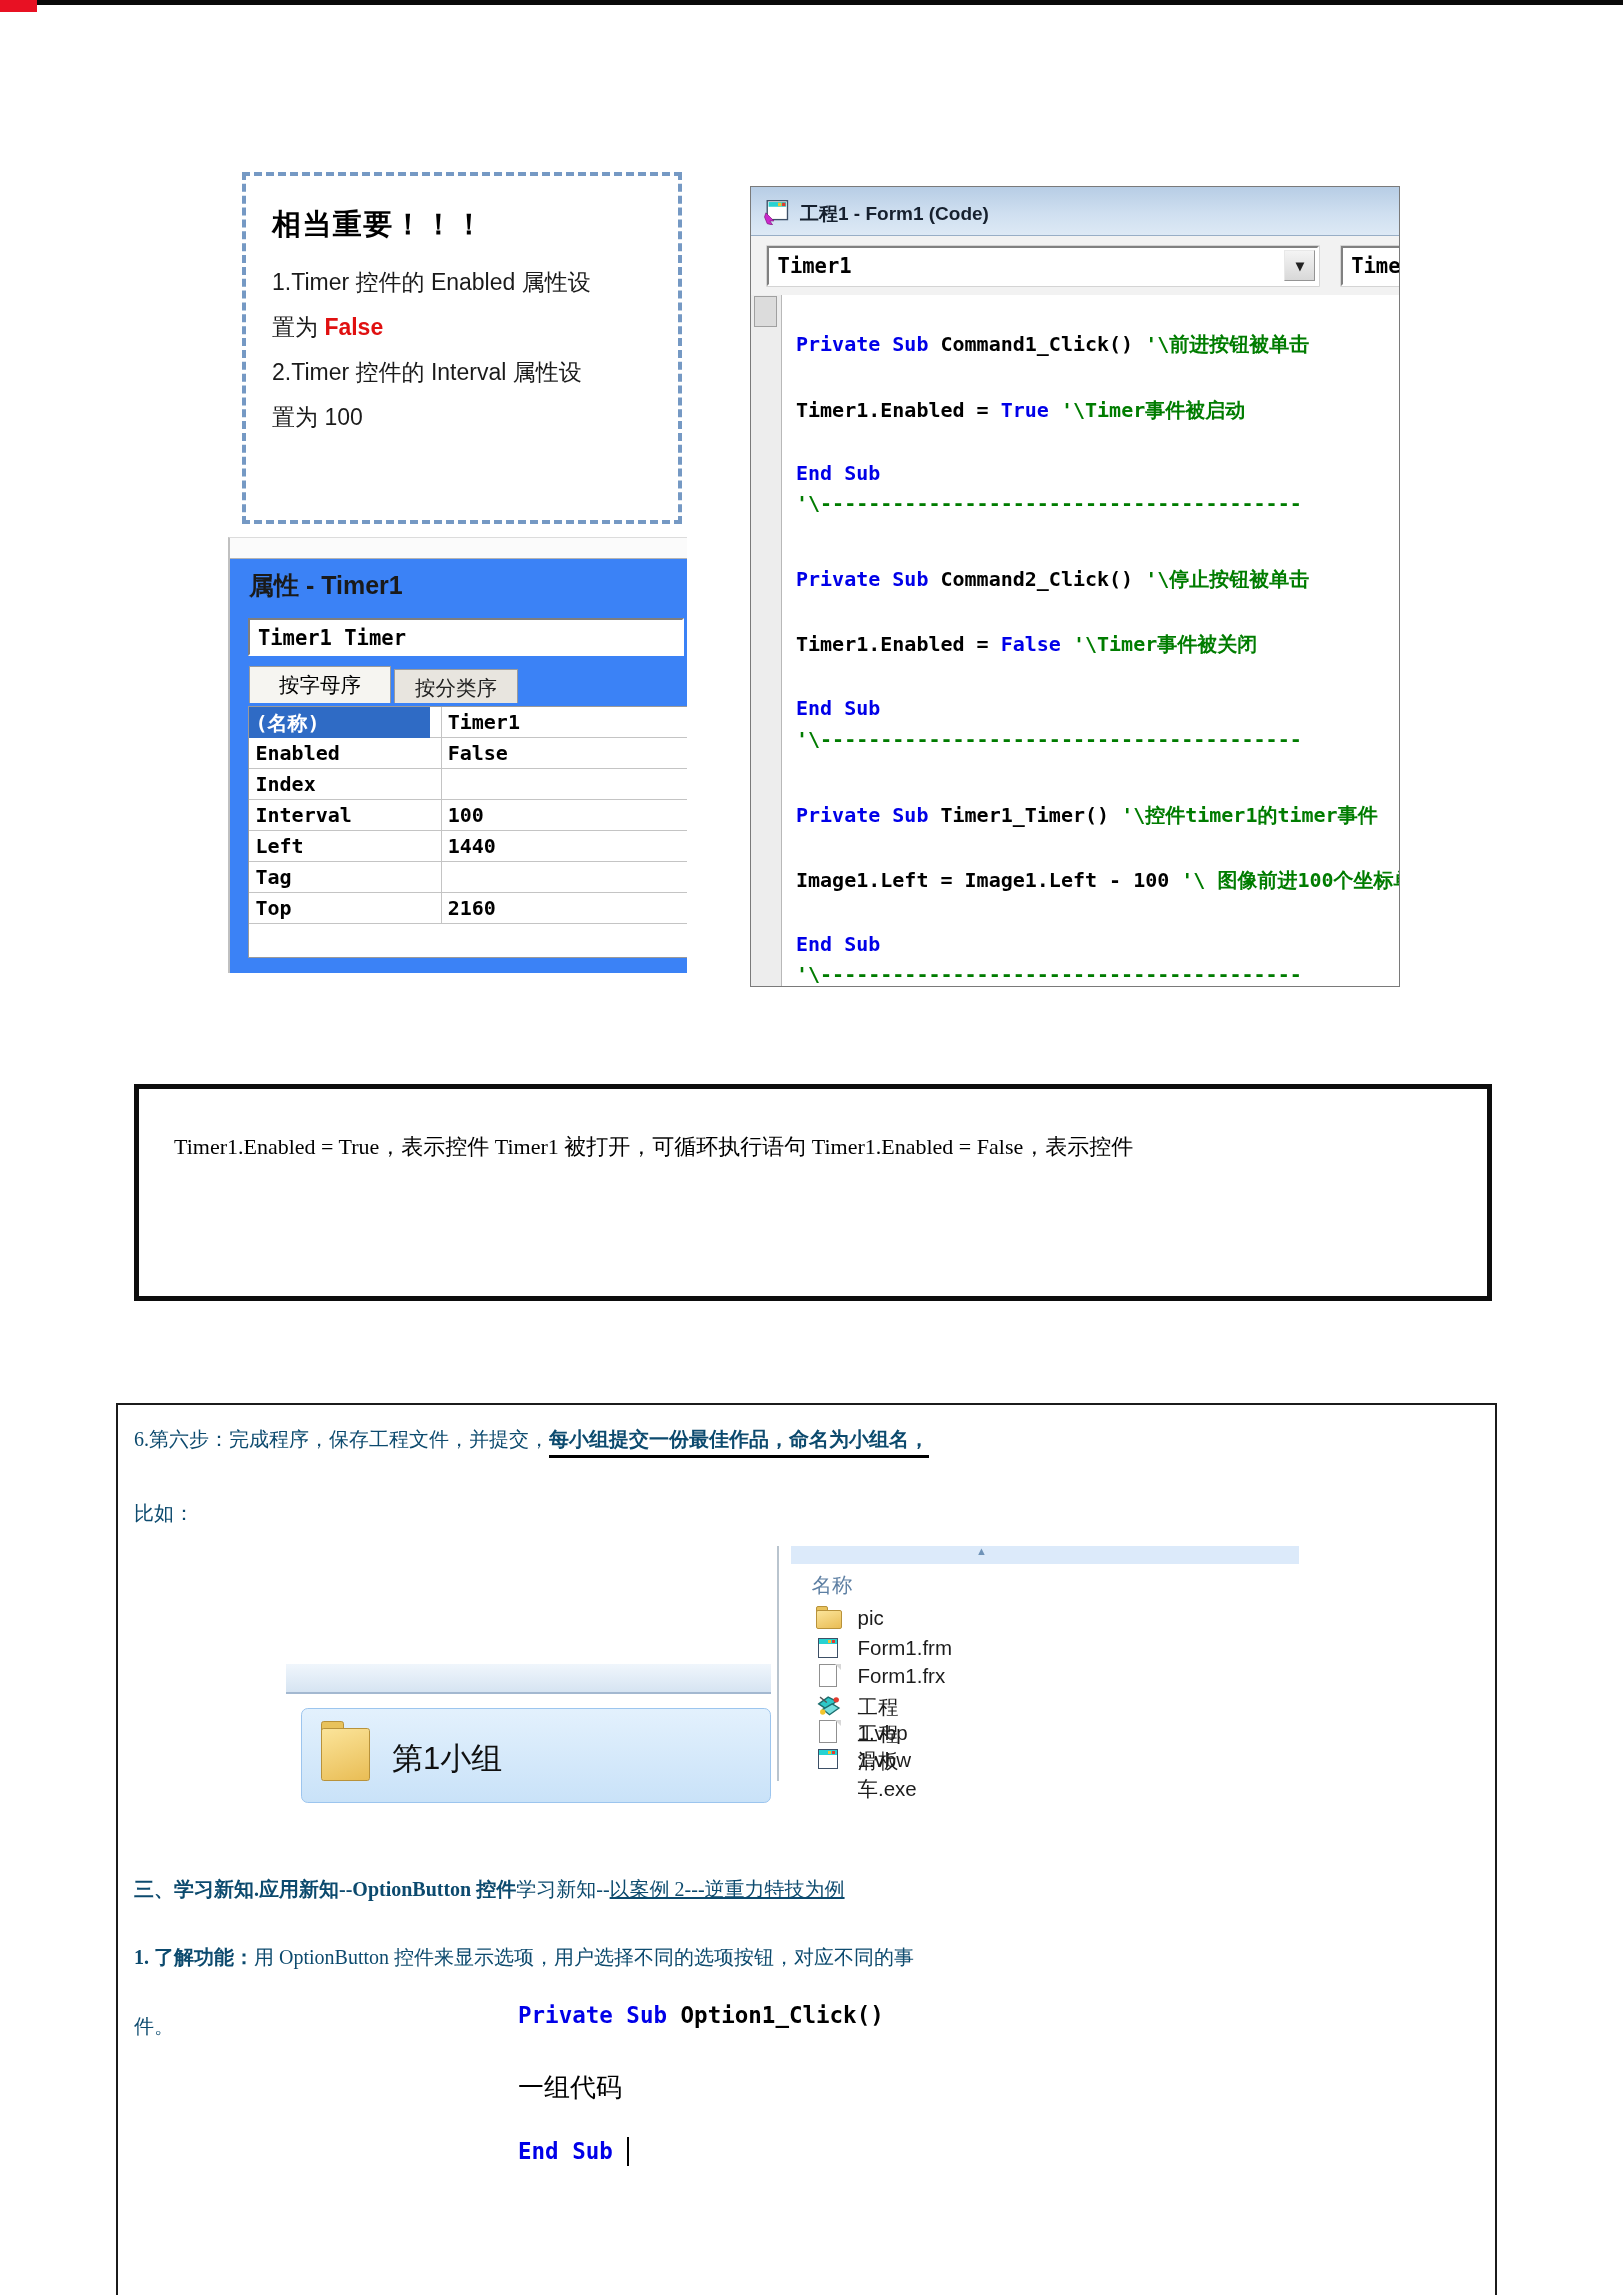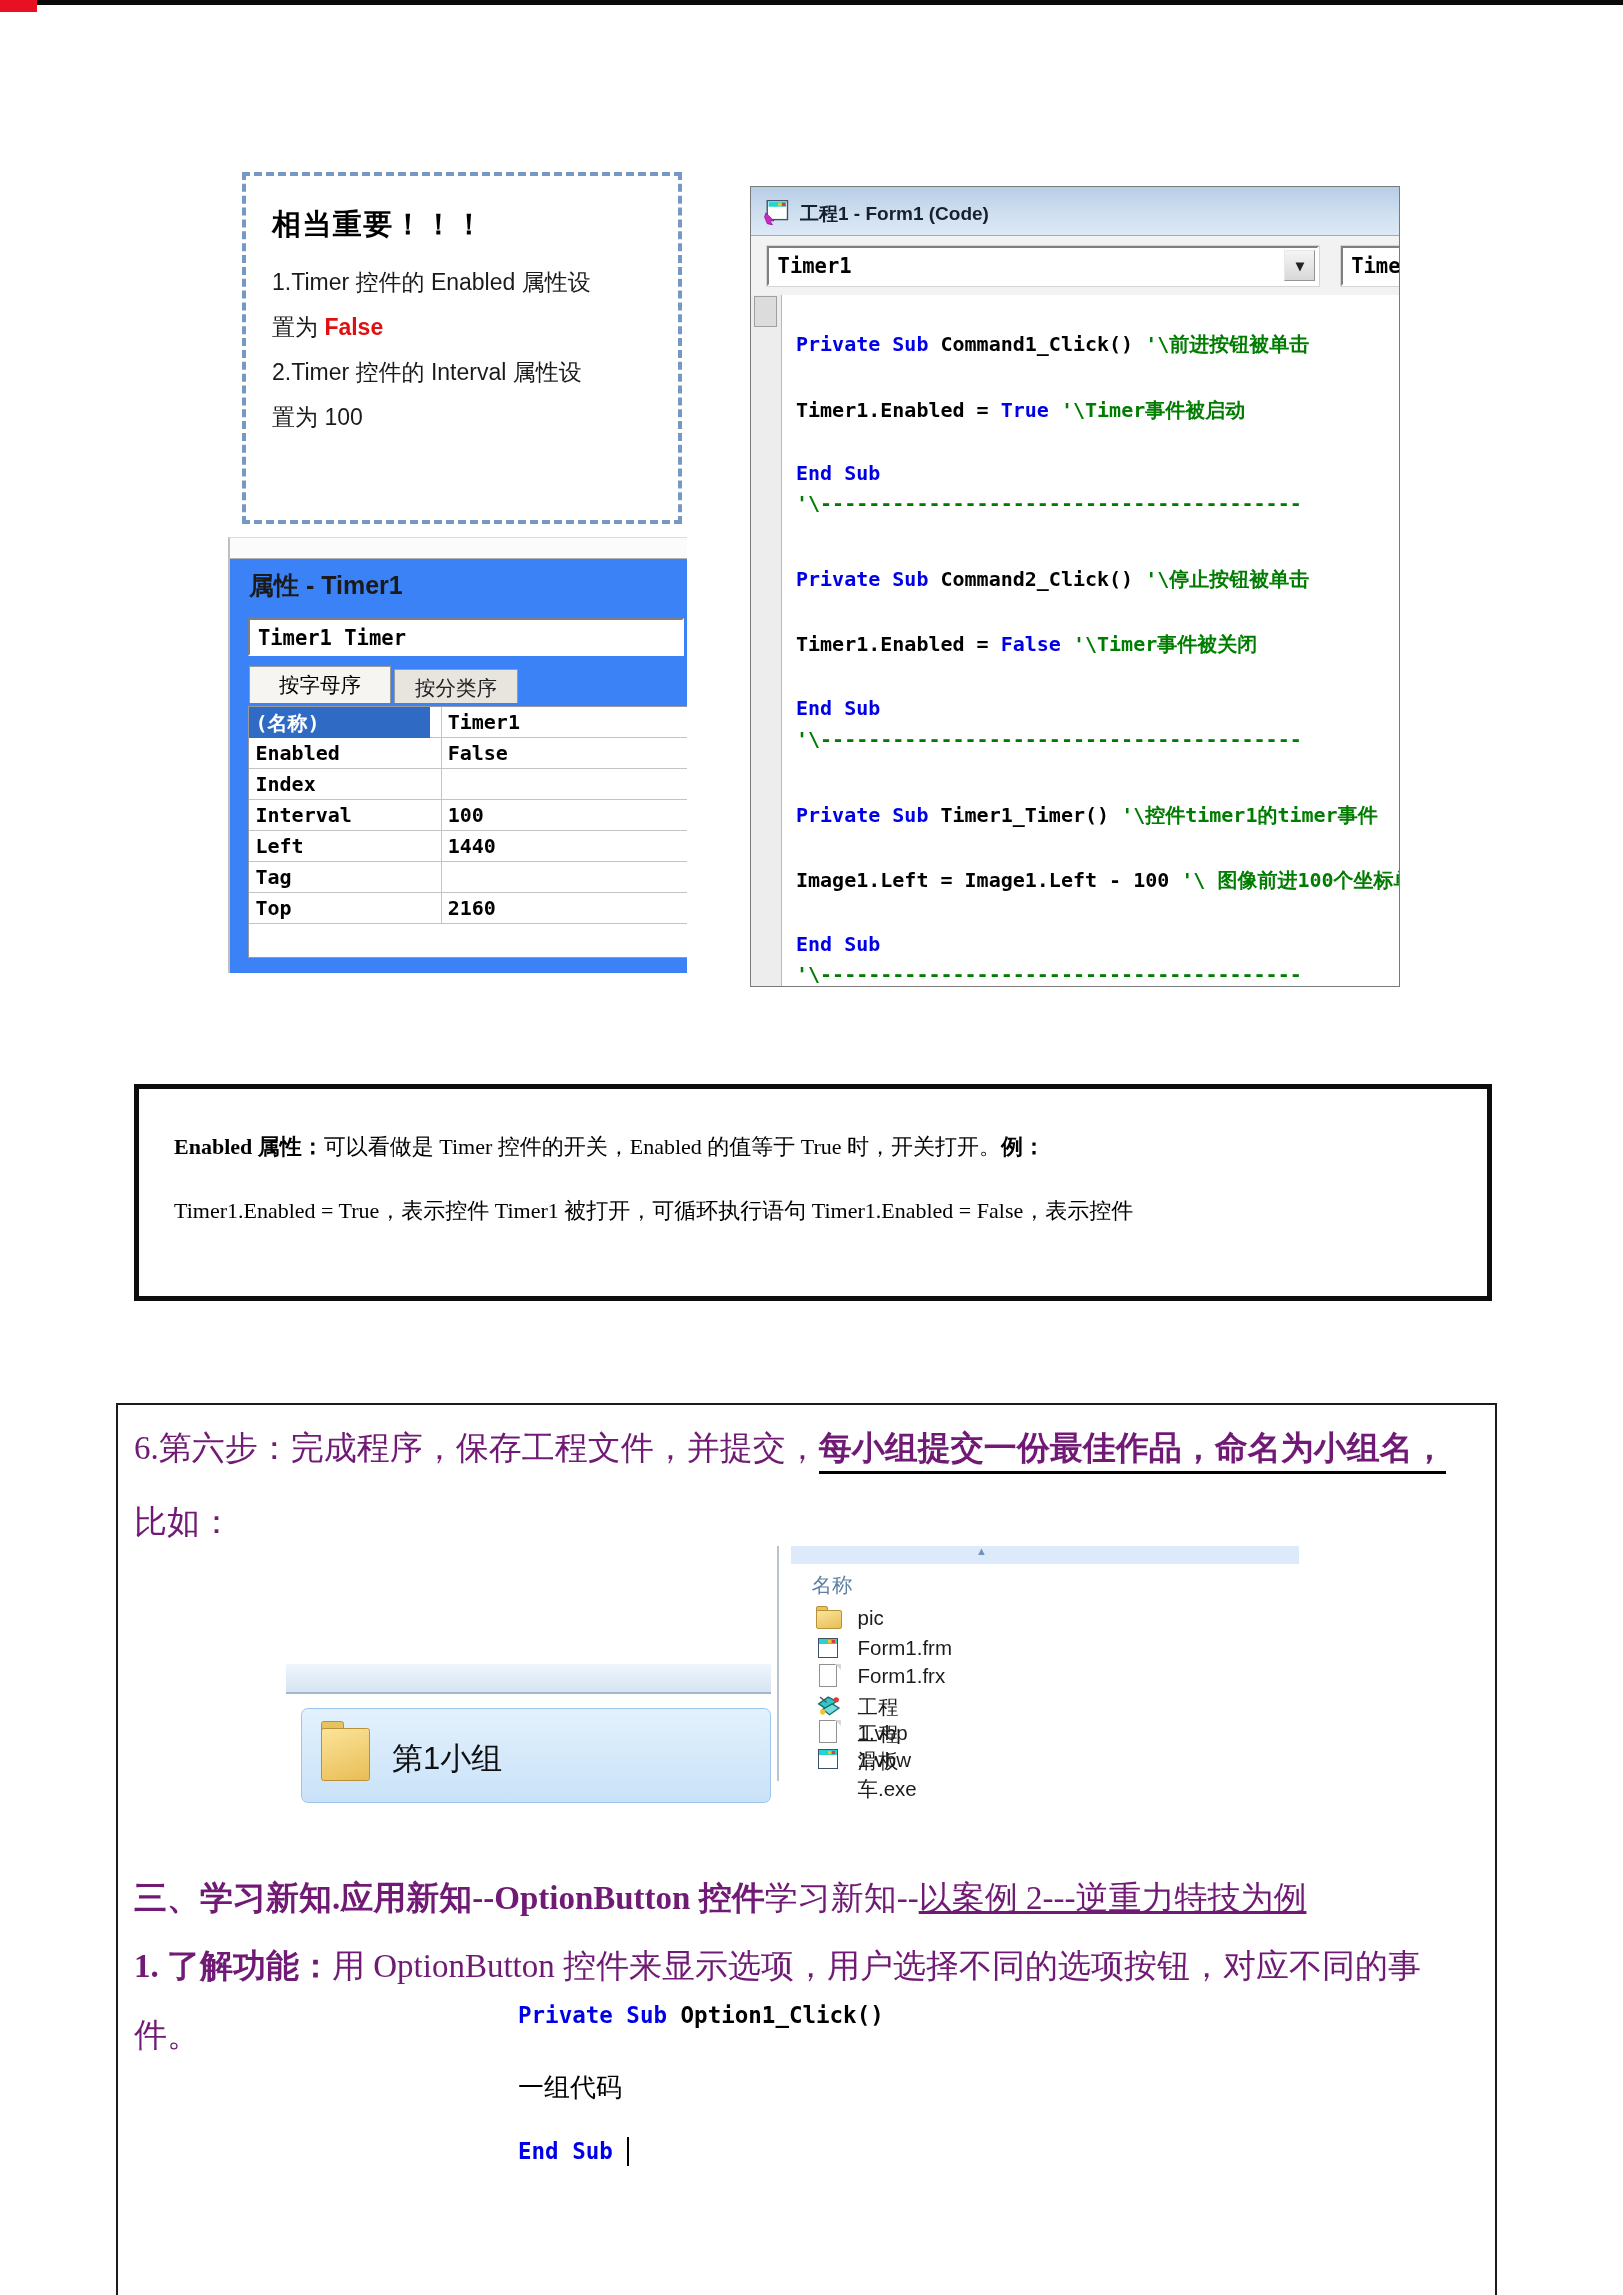--- a/index.html
+++ b/index.html
@@ -78,21 +78,21 @@
   .prop-row.selected .prop-label { background:#2f6bc5; color:#fff; left:0; padding-left:6.8px; top:0; padding-top:3.4px; height:31px; }
 
   
   #enabled-box { left:134px; top:1084px; width:1358px; height:217px; border:5.5px solid #0d0d0d;
                  padding:26px 35px 0 35px; }
   .ebx-line { font-size:22px; line-height:64px; white-space:nowrap; }
   .b { font-weight:bold; }
 
   
   #big-box { left:116px; top:1403px; width:1381px; height:907px; border:2px solid #1b1b1b; background:#fff; }
-  .doc-par { position:absolute; font-size:33px; color:#701a75; white-space:nowrap; }
+  .doc-par { position:absolute; font-size:20px; color:#0c4a6e; white-space:nowrap; }
   .u-bold { font-weight:bold; border-bottom:3.4px solid #000; padding-bottom:4.8px; }
   .u-only { text-decoration:underline; }
 
   
   #exp-toolbar { left:286px; top:1664px; width:485px; height:30px;
                  background:linear-gradient(180deg,#f0f6fc,#d6e4f2); border-bottom:2.7px solid #a3b8d0; }
   #folder-item { left:301px; top:1708px; width:470px; height:95px; border:1.4px solid #9cc5ee; border-radius:6.8px;
                  background:linear-gradient(180deg,#e3f1fd,#c9e2f8); }
   #folder-item .icon-folder-big { position:absolute; left:19px; top:12.3px; width:53px; height:63px; }
   #folder-label { position:absolute; left:90px; top:29px; font-size:31px; color:#101010;
@@ -223,21 +223,20 @@
       </div>
       <div class="prop-row">
         <span class="prop-label">Top</span>
         <div class="vline"></div>
         <span class="prop-value">2160</span>
       </div>
     </div>
 </div>
 
 <div class="abs" id="enabled-box">
-  <div class="ebx-line"><span class="b">Enabled 属性：</span><span>可以看做是 Timer 控件的开关，Enabled 的值等于 True 时，开关打开。</span><span class="b">例：</span></div>
   <div class="ebx-line">Timer1.Enabled = True，表示控件 Timer1 被打开，可循环执行语句 Timer1.Enabled = False，表示控件</div>
 </div>
 
 <div class="abs" id="big-box"></div>
 
 <div class="abs doc-par" style="left:134px; top:1426px;">
   <span>6.第六步：完成程序，保存工程文件，并提交，</span><span class="u-bold">每小组提交一份最佳作品，命名为小组名，</span>
 </div>
 <div class="abs doc-par" style="left:134px; top:1500px;">比如：</div>
 

